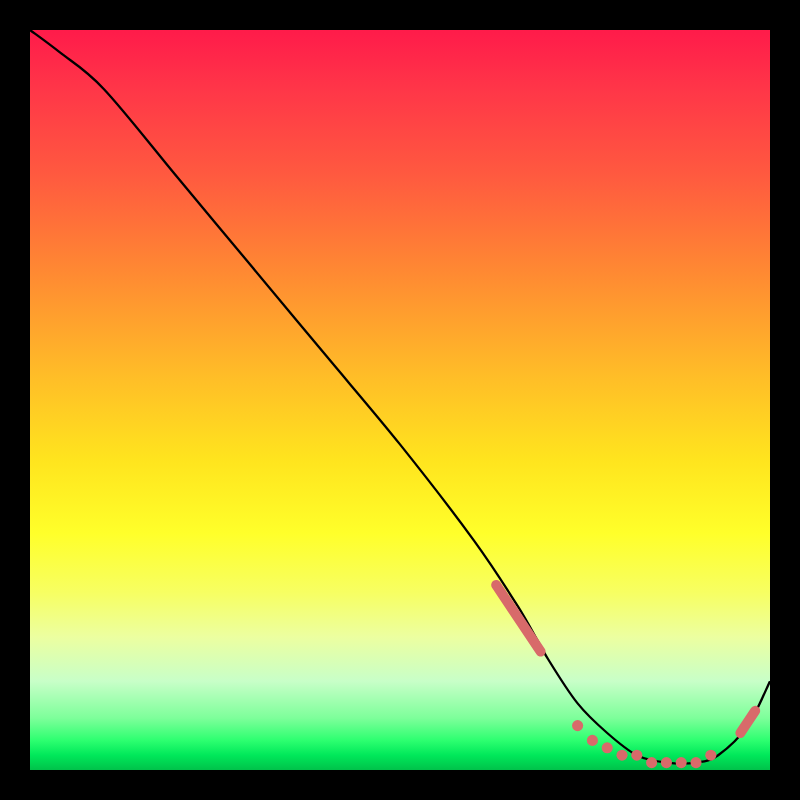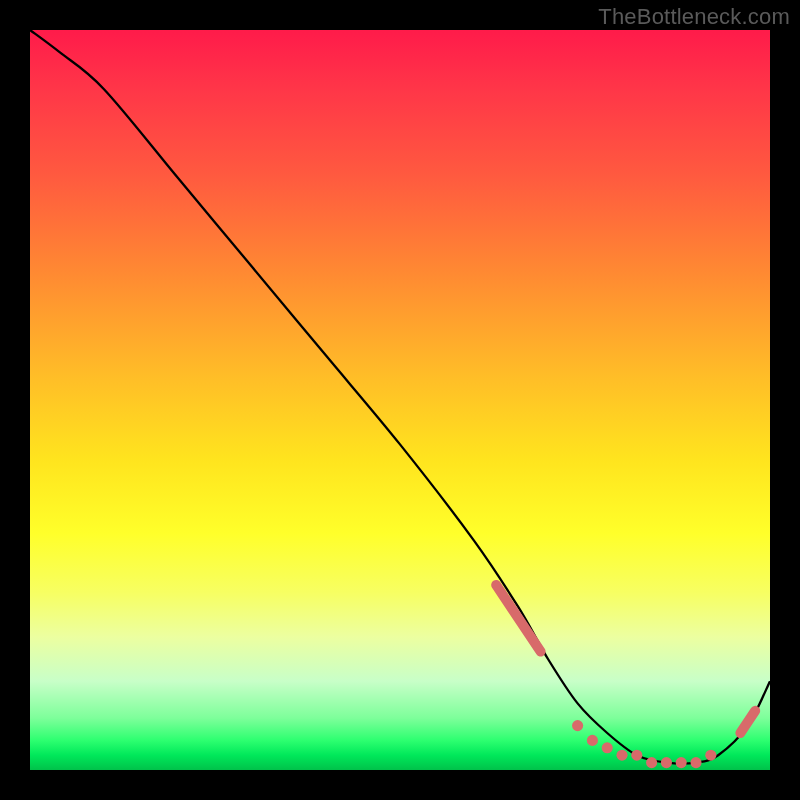--- a/index.html
+++ b/index.html
@@ -73,21 +73,20 @@
   .marker-line {
     stroke: #d86a6a;
     stroke-width: 10;
     stroke-linecap: round;
   }
 </style>
 </head>
 <body>
 
 <div class="outer">
-  <div class="watermark">TheBottleneck.com</div>
 
   <div class="plot">
     <div class="bg-gradient"></div>
 
     <svg class="curve" viewBox="0 0 100 100" preserveAspectRatio="none">
       <path class="curve-path" d="M 0 0 C 0.6666666666666666 0.5, 2.333333333333333 1.6666666666666667, 4 3 C 5.666666666666667 4.333333333333333, 7.333333333333334 5.166666666666666, 10 8 C 12.666666666666666 10.833333333333334, 16.666666666666668 16, 20 20 C 23.333333333333332 24, 26.666666666666668 28, 30 32 C 33.333333333333336 36, 36.666666666666664 39.99999999999999, 40 43.99999999999999 C 43.333333333333336 47.99999999999999, 46.666666666666664 51.83333333333333, 50 56 C 53.333333333333336 60.16666666666667, 57.333333333333336 65.33333333333333, 60 69 C 62.666666666666664 72.66666666666667, 64.33333333333333 75.33333333333333, 66 78 C 67.66666666666667 80.66666666666667, 68.66666666666667 82.83333333333333, 70 85 C 71.33333333333333 87.16666666666667, 72.66666666666667 89.33333333333333, 74 91 C 75.33333333333333 92.66666666666667, 76.66666666666667 93.83333333333333, 78 95 C 79.33333333333333 96.16666666666667, 80.66666666666667 97.33333333333333, 82 98 C 83.33333333333333 98.66666666666667, 84.66666666666667 98.83333333333333, 86 99 C 87.33333333333333 99.16666666666667, 88.83333333333333 99.16666666666667, 90 99 C 91.16666666666667 98.83333333333333, 91.83333333333333 98.83333333333333, 93 98 C 94.16666666666667 97.16666666666667, 95.83333333333333 95.66666666666667, 97 94 C 98.16666666666667 92.33333333333333, 99.5 89, 100 88" vector-effect="non-scaling-stroke"></path>
       <g id="markers">
           <line x1="63" y1="75" x2="69" y2="84" class="marker-line" vector-effect="non-scaling-stroke"></line>
           <circle cx="74" cy="94" r="0.75" class="marker"></circle>
           <circle cx="76" cy="96" r="0.75" class="marker"></circle>

